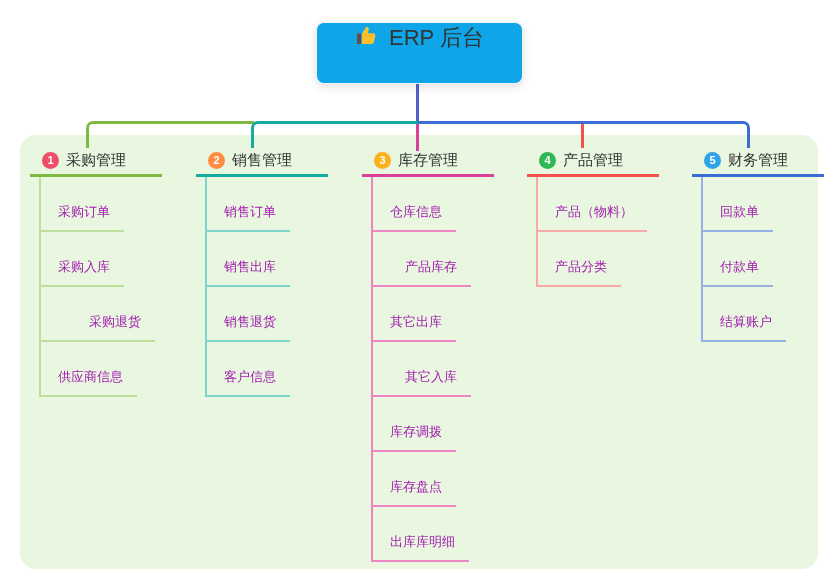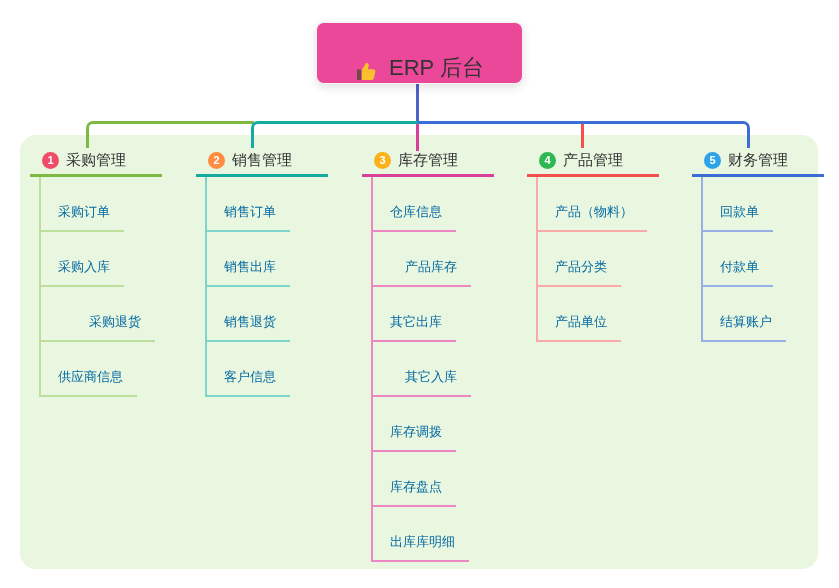--- a/index.html
+++ b/index.html
@@ -2,23 +2,23 @@
 <html><head>
 <meta charset="utf-8">
 <style>
   html,body{margin:0;padding:0;background:#ffffff;}
   body{width:839px;height:588px;overflow:hidden;
        font-family:"Liberation Sans","DejaVu Sans",sans-serif;color:#333;}
   .canvas{position:relative;width:839px;height:588px;}
 
   
   .root-card{position:absolute;left:316px;top:22px;width:207px;height:62px;
-    background:#ec4899;border-radius:8px;border:1px solid #f2f2f2;
+    background:#0ea5e9;border-radius:8px;border:1px solid #f2f2f2;
     box-shadow:0 3px 10px rgba(0,0,0,.12);
-    display:flex;align-items:flex-end;justify-content:center;gap:10px;
+    display:flex;align-items:flex-start;justify-content:center;gap:10px;
     font-size:22px;color:#333;box-sizing:border-box;}
   .thumb{display:flex;align-items:center;}
 
   
   .panel{position:absolute;left:20px;top:135px;width:798px;height:434px;
     background:#e9f6e0;border-radius:16px;}
 
   
   .line{position:absolute;}
 
@@ -26,21 +26,21 @@
   .column{position:absolute;top:147px;}
   .branch-title{width:120px;height:27px;box-sizing:content-box;
     display:flex;align-items:center;gap:7px;padding-left:12px;
     border-bottom:3px solid #000;cursor:default;}
   .badge{width:17px;height:17px;border-radius:50%;flex:0 0 auto;
     color:#fff;font-size:11px;line-height:17px;text-align:center;font-weight:bold;}
   .branch-label{font-size:15px;color:#333;white-space:nowrap;}
   .children{margin-left:9px;border-left:2px solid #ccc;width:max-content;}
   .child{height:55px;box-sizing:border-box;display:flex;align-items:flex-end;
     padding:0 14px 9px 17px;border-bottom:2px solid #ccc;
-    width:max-content;font-size:13px;color:#0369a1;white-space:nowrap;}
+    width:max-content;font-size:13px;color:#a21caf;white-space:nowrap;}
 </style>
 </head>
 <body>
 
 <div class="canvas">
 
   <div class="panel"></div>
 
   <div id="connectors">
       <div class="line" style="left: 416px; top: 84px; width: 3px; height: 40px; background: rgb(80, 97, 201);"></div>
@@ -103,21 +103,20 @@
         </div>
       </div>
       <div class="column" style="left: 527px;">
         <div class="branch-title" style="border-bottom-color: rgb(244, 81, 78);">
           <span class="badge" style="background: rgb(46, 184, 83);">4</span>
           <span class="branch-label">产品管理</span>
         </div>
         <div class="children" style="border-left-color: rgb(249, 169, 167);">
           <div class="child" style="border-bottom-color: rgb(249, 169, 167);">产品（物料）</div>
           <div class="child" style="border-bottom-color: rgb(249, 169, 167);">产品分类</div>
-          <div class="child" style="border-bottom-color: rgb(249, 169, 167);">产品单位</div>
         </div>
       </div>
       <div class="column" style="left: 692px;">
         <div class="branch-title" style="border-bottom-color: rgb(60, 108, 214);">
           <span class="badge" style="background: rgb(47, 163, 232);">5</span>
           <span class="branch-label">财务管理</span>
         </div>
         <div class="children" style="border-left-color: rgb(152, 176, 229);">
           <div class="child" style="border-bottom-color: rgb(152, 176, 229);">回款单</div>
           <div class="child" style="border-bottom-color: rgb(152, 176, 229);">付款单</div>

